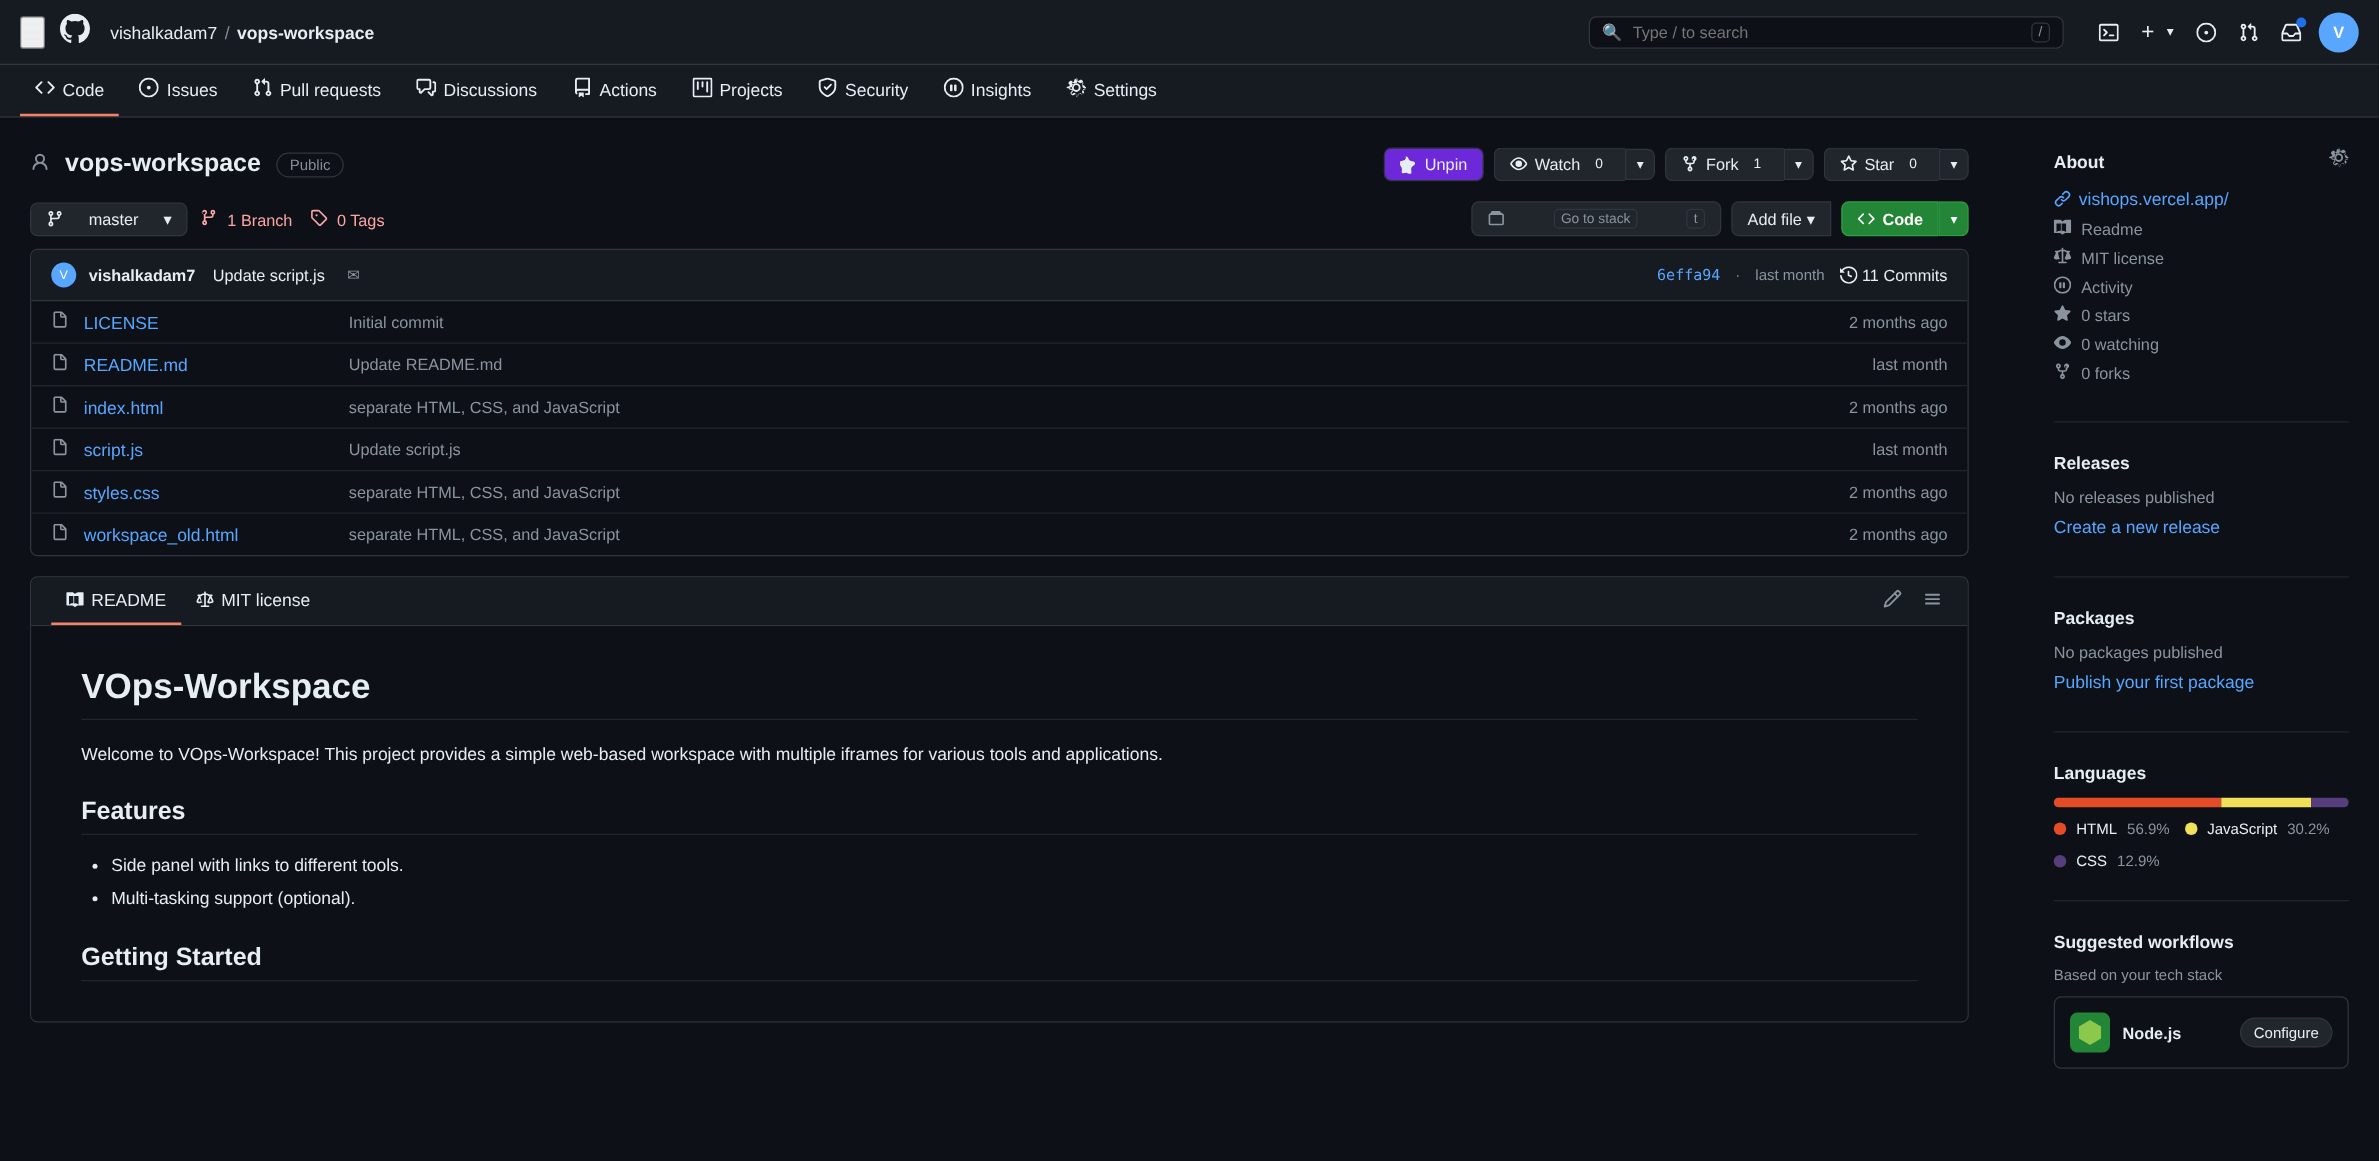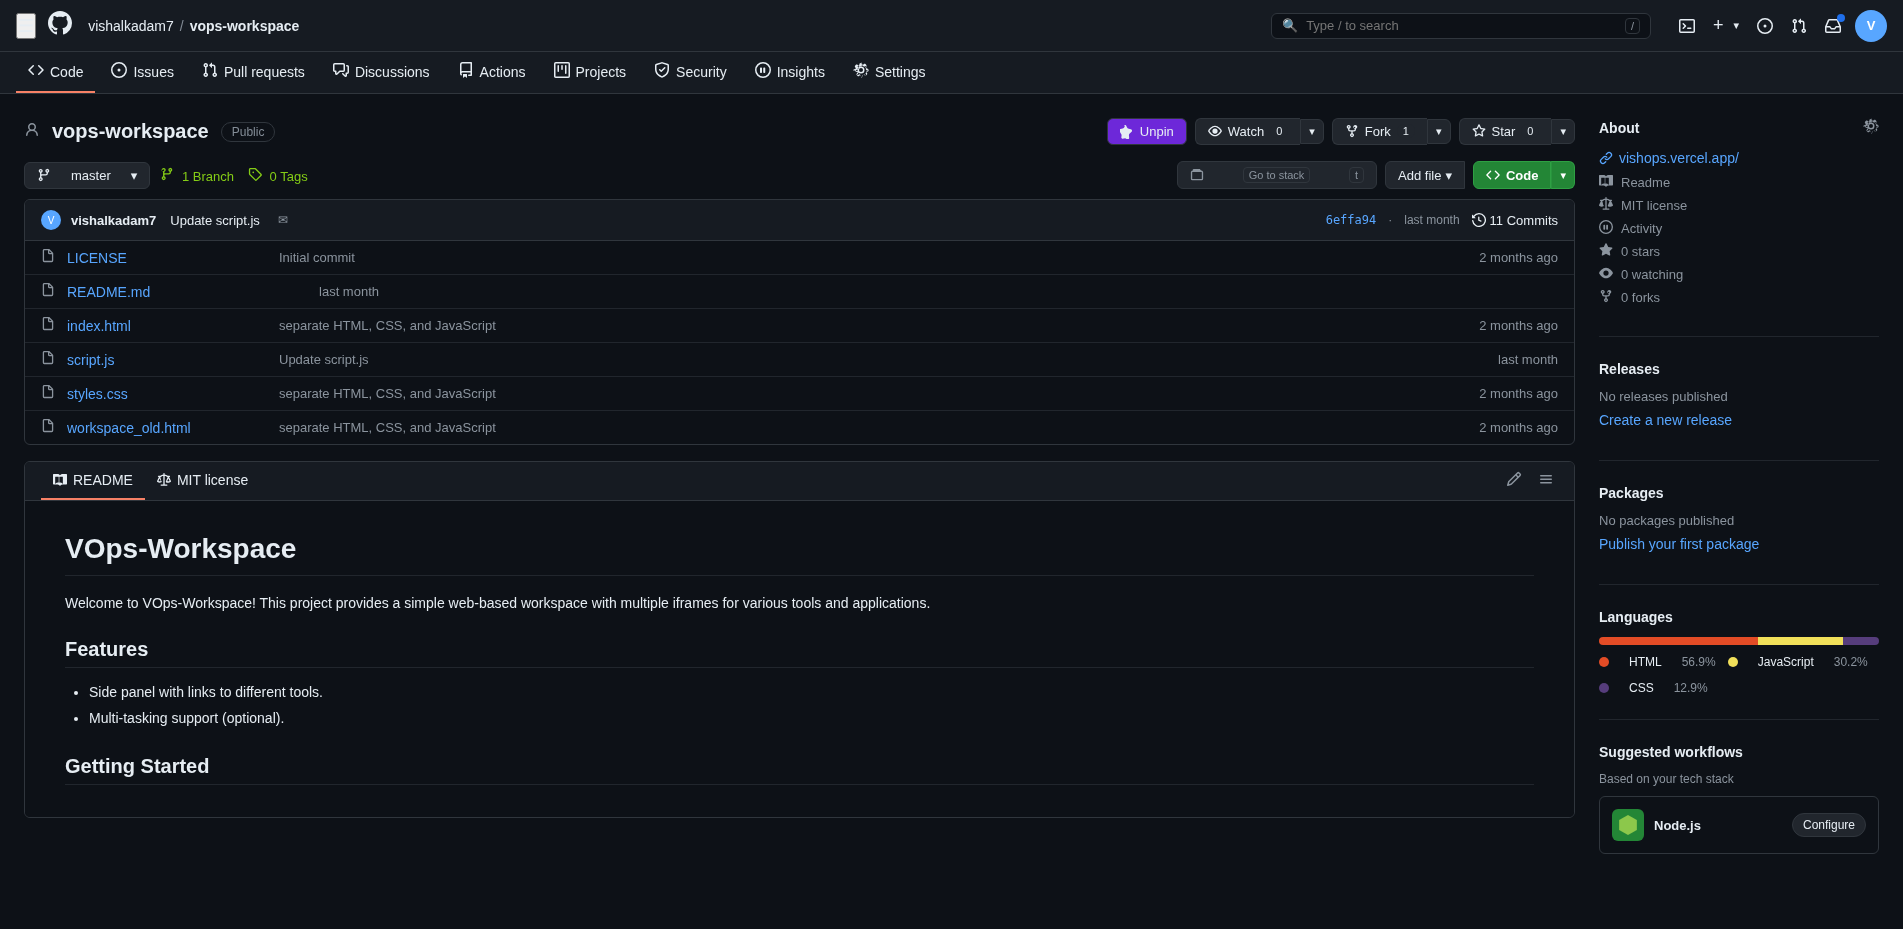--- a/index.html
+++ b/index.html
@@ -165,21 +165,21 @@
       display: flex; align-items: center; gap: 20px;
       background: #21262d;
       border: 1px solid #30363d;
       border-radius: 6px;
       padding: 5px 12px;
       font-size: 13px;
       cursor: pointer;
       color: #e6edf3;
     }
     .branch-info { display: flex; align-items: center; gap: 14px; color: #8b949e; font-size: 13px; }
-    .branch-info a { color: #84cc16; text-decoration: none; }
+    .branch-info a { color: #fca5a5; text-decoration: none; }
     .branch-bar-right { margin-left: auto; display: flex; gap: 8px; }
     .go-to-file-btn {
       display: flex; align-items: center; gap: 6px;
       background: #21262d;
       border: 1px solid #30363d;
       border-radius: 6px;
       padding: 5px 12px;
       font-size: 13px;
       cursor: pointer;
       color: #8b949e;
@@ -297,32 +297,32 @@
       background: #0d1117;
     }
     .readme-title { font-size: 28px; font-weight: 600; color: #e6edf3; margin-bottom: 16px; border-bottom: 1px solid #21262d; padding-bottom: 10px; }
     .readme-desc { color: #e6edf3; margin-bottom: 24px; line-height: 1.6; }
     .readme-section-title { font-size: 20px; font-weight: 600; color: #e6edf3; margin-bottom: 12px; border-bottom: 1px solid #21262d; padding-bottom: 6px; }
     .readme-list { padding-left: 24px; color: #e6edf3; line-height: 1.8; margin-bottom: 24px; }
     .readme-getting-started { font-size: 20px; font-weight: 600; color: #e6edf3; border-bottom: 1px solid #21262d; padding-bottom: 6px; }
 
     
     .sidebar { width: 280px; flex-shrink: 0; }
-    .sidebar-section { margin-bottom: 24px; padding-bottom: 24px; border-bottom: 1px solid #21262d; }
+    .sidebar-section { margin-bottom: 24px; padding-bottom: 24px; border-bottom: 1px solid #21262d; margin-left: 44px; }
     .sidebar-section:last-child { border-bottom: none; }
     .sidebar-title { font-size: 14px; font-weight: 600; color: #e6edf3; margin-bottom: 12px; display: flex; align-items: center; justify-content: space-between; }
     .sidebar-link { color: #58a6ff; text-decoration: none; font-size: 14px; display: flex; align-items: center; gap: 6px; margin-bottom: 8px; }
     .sidebar-item { display: flex; align-items: center; gap: 8px; color: #8b949e; font-size: 13px; margin-bottom: 6px; }
     .sidebar-item a { color: #8b949e; text-decoration: none; }
 
     
     .lang-bar { display: flex; height: 8px; border-radius: 6px; overflow: hidden; margin-bottom: 10px; }
     .lang-segment { height: 100%; }
     .lang-legend { display: flex; flex-wrap: wrap; gap: 12px; margin-top: 8px; }
-    .lang-legend-item { display: flex; align-items: center; gap: 20px; font-size: 12px; color: #e6edf3; }
+    .lang-legend-item { display: flex; align-items: center; gap: 8px; font-size: 12px; color: #e6edf3; }
     .lang-dot { width: 10px; height: 10px; border-radius: 50%; }
 
     
     .workflow-card {
       border: 1px solid #30363d;
       border-radius: 6px;
       padding: 12px;
       display: flex;
       align-items: center;
       gap: 10px;
@@ -618,20 +618,21 @@
         <span class="file-commit">Initial commit</span>
         <span class="file-time">2 months ago</span>
       </div>
       <div class="file-row">
         <span class="file-icon">
           <svg width="14" height="14" viewBox="0 0 16 16" fill="#8b949e">
               <path fill-rule="evenodd" d="M3.75 1.5a.25.25 0 00-.25.25v11.5c0 .138.112.25.25.25h8.5a.25.25 0 00.25-.25V6H9.75A1.75 1.75 0 018 4.25V1.5H3.75zm5.75.56v2.19c0 .138.112.25.25.25h2.19L9.5 2.06zM2 1.75C2 .784 2.784 0 3.75 0h5.086c.464 0 .909.184 1.237.513l3.414 3.414c.329.328.513.773.513 1.237v8.086A1.75 1.75 0 0112.25 15h-8.5A1.75 1.75 0 012 13.25V1.75z"></path>
             </svg>
         </span>
         <a href="#" class="file-name">README.md</a>
+        <span class="file-commit">Update README.md</span>
         <span class="file-time">last month</span>
       </div>
       <div class="file-row">
         <span class="file-icon">
           <svg width="14" height="14" viewBox="0 0 16 16" fill="#8b949e">
               <path fill-rule="evenodd" d="M3.75 1.5a.25.25 0 00-.25.25v11.5c0 .138.112.25.25.25h8.5a.25.25 0 00.25-.25V6H9.75A1.75 1.75 0 018 4.25V1.5H3.75zm5.75.56v2.19c0 .138.112.25.25.25h2.19L9.5 2.06zM2 1.75C2 .784 2.784 0 3.75 0h5.086c.464 0 .909.184 1.237.513l3.414 3.414c.329.328.513.773.513 1.237v8.086A1.75 1.75 0 0112.25 15h-8.5A1.75 1.75 0 012 13.25V1.75z"></path>
             </svg>
         </span>
         <a href="#" class="file-name">index.html</a>
         <span class="file-commit">separate HTML, CSS, and JavaScript</span>

